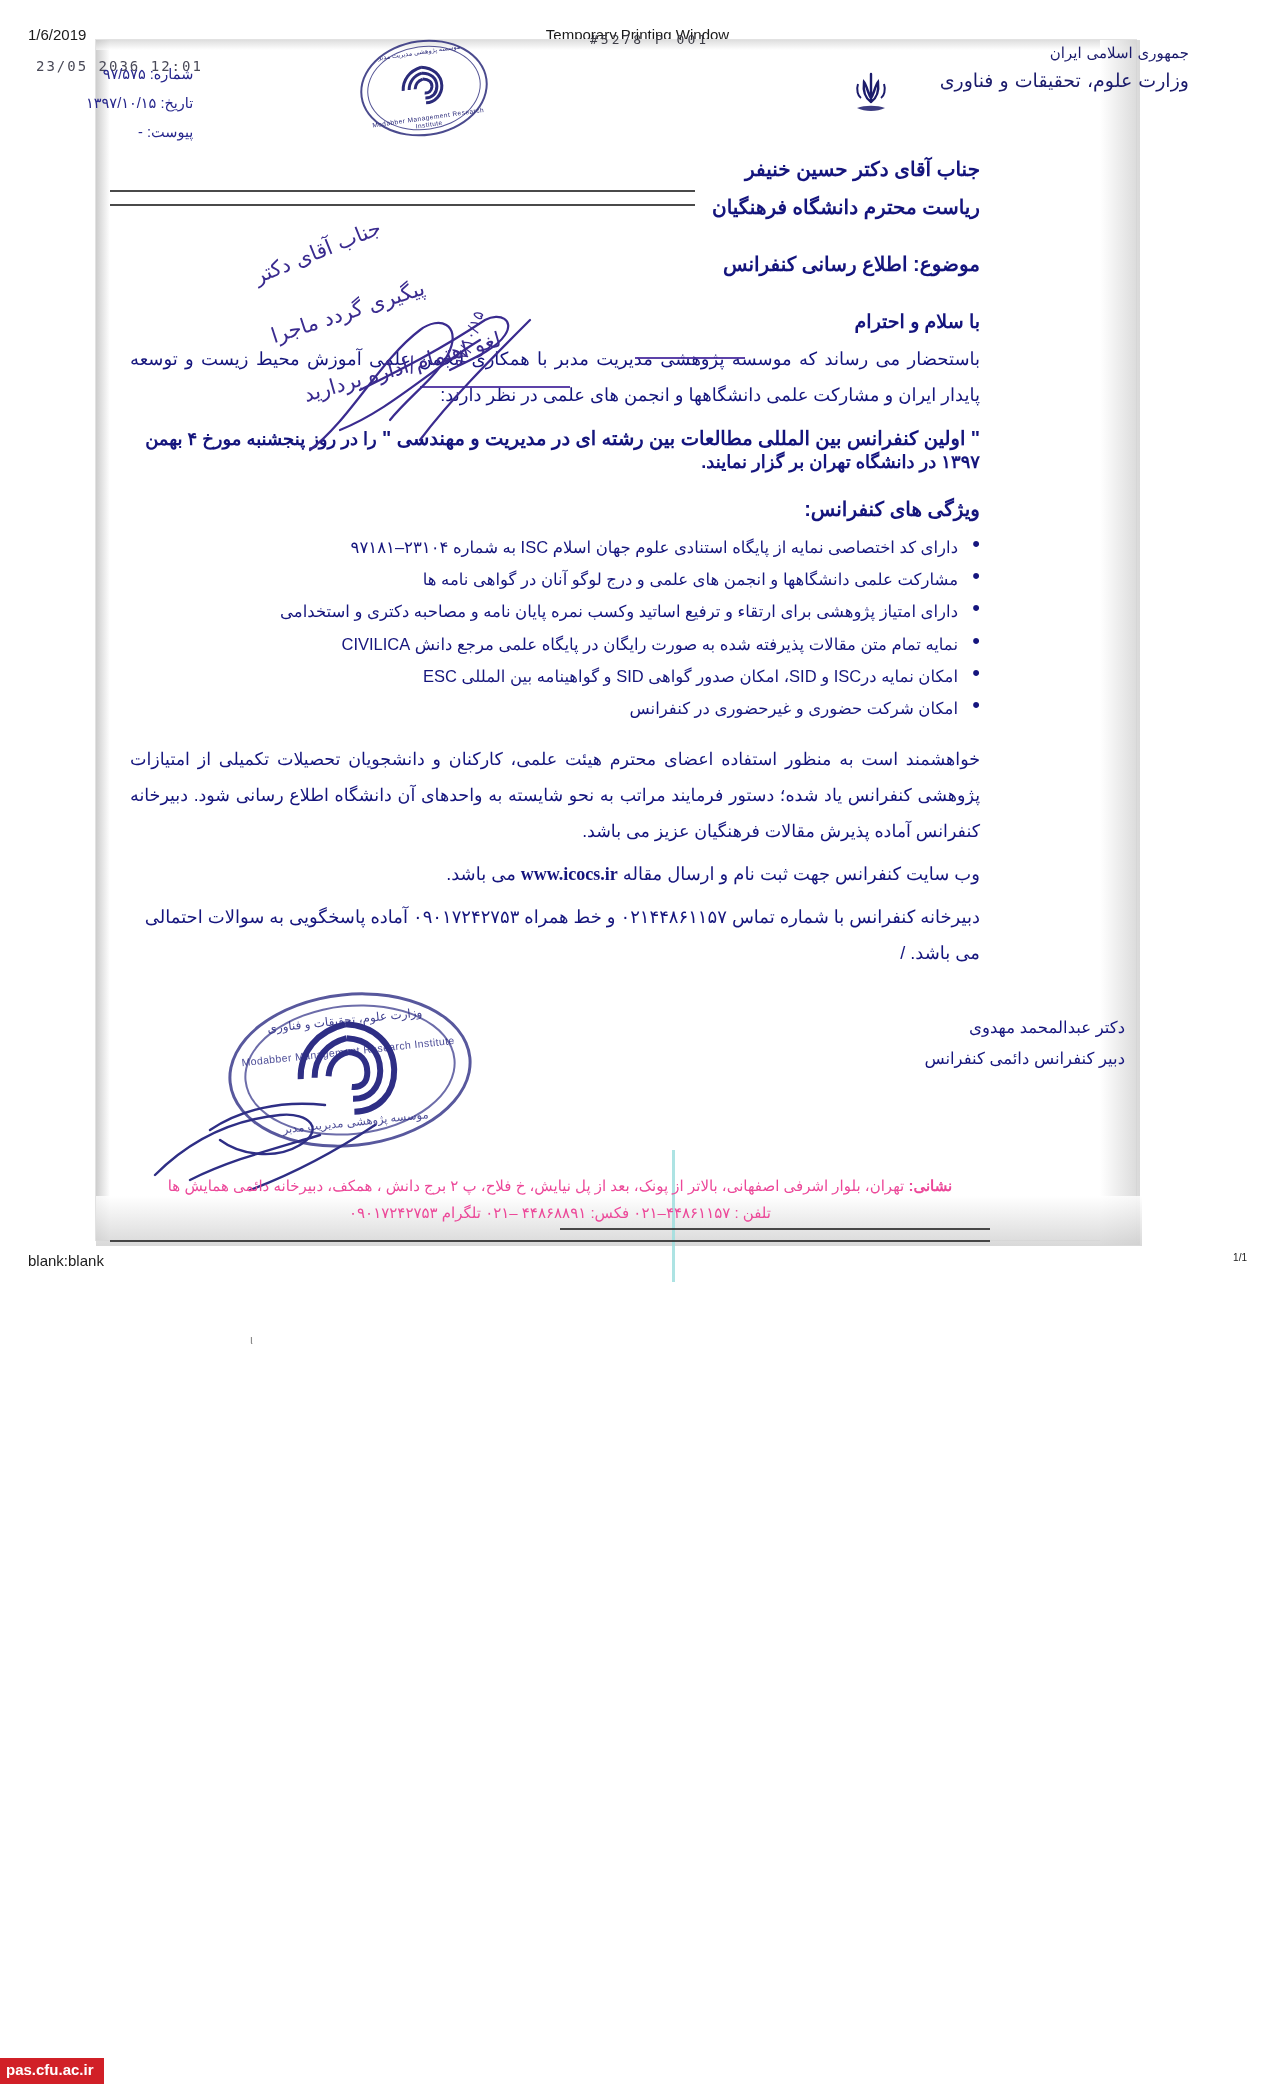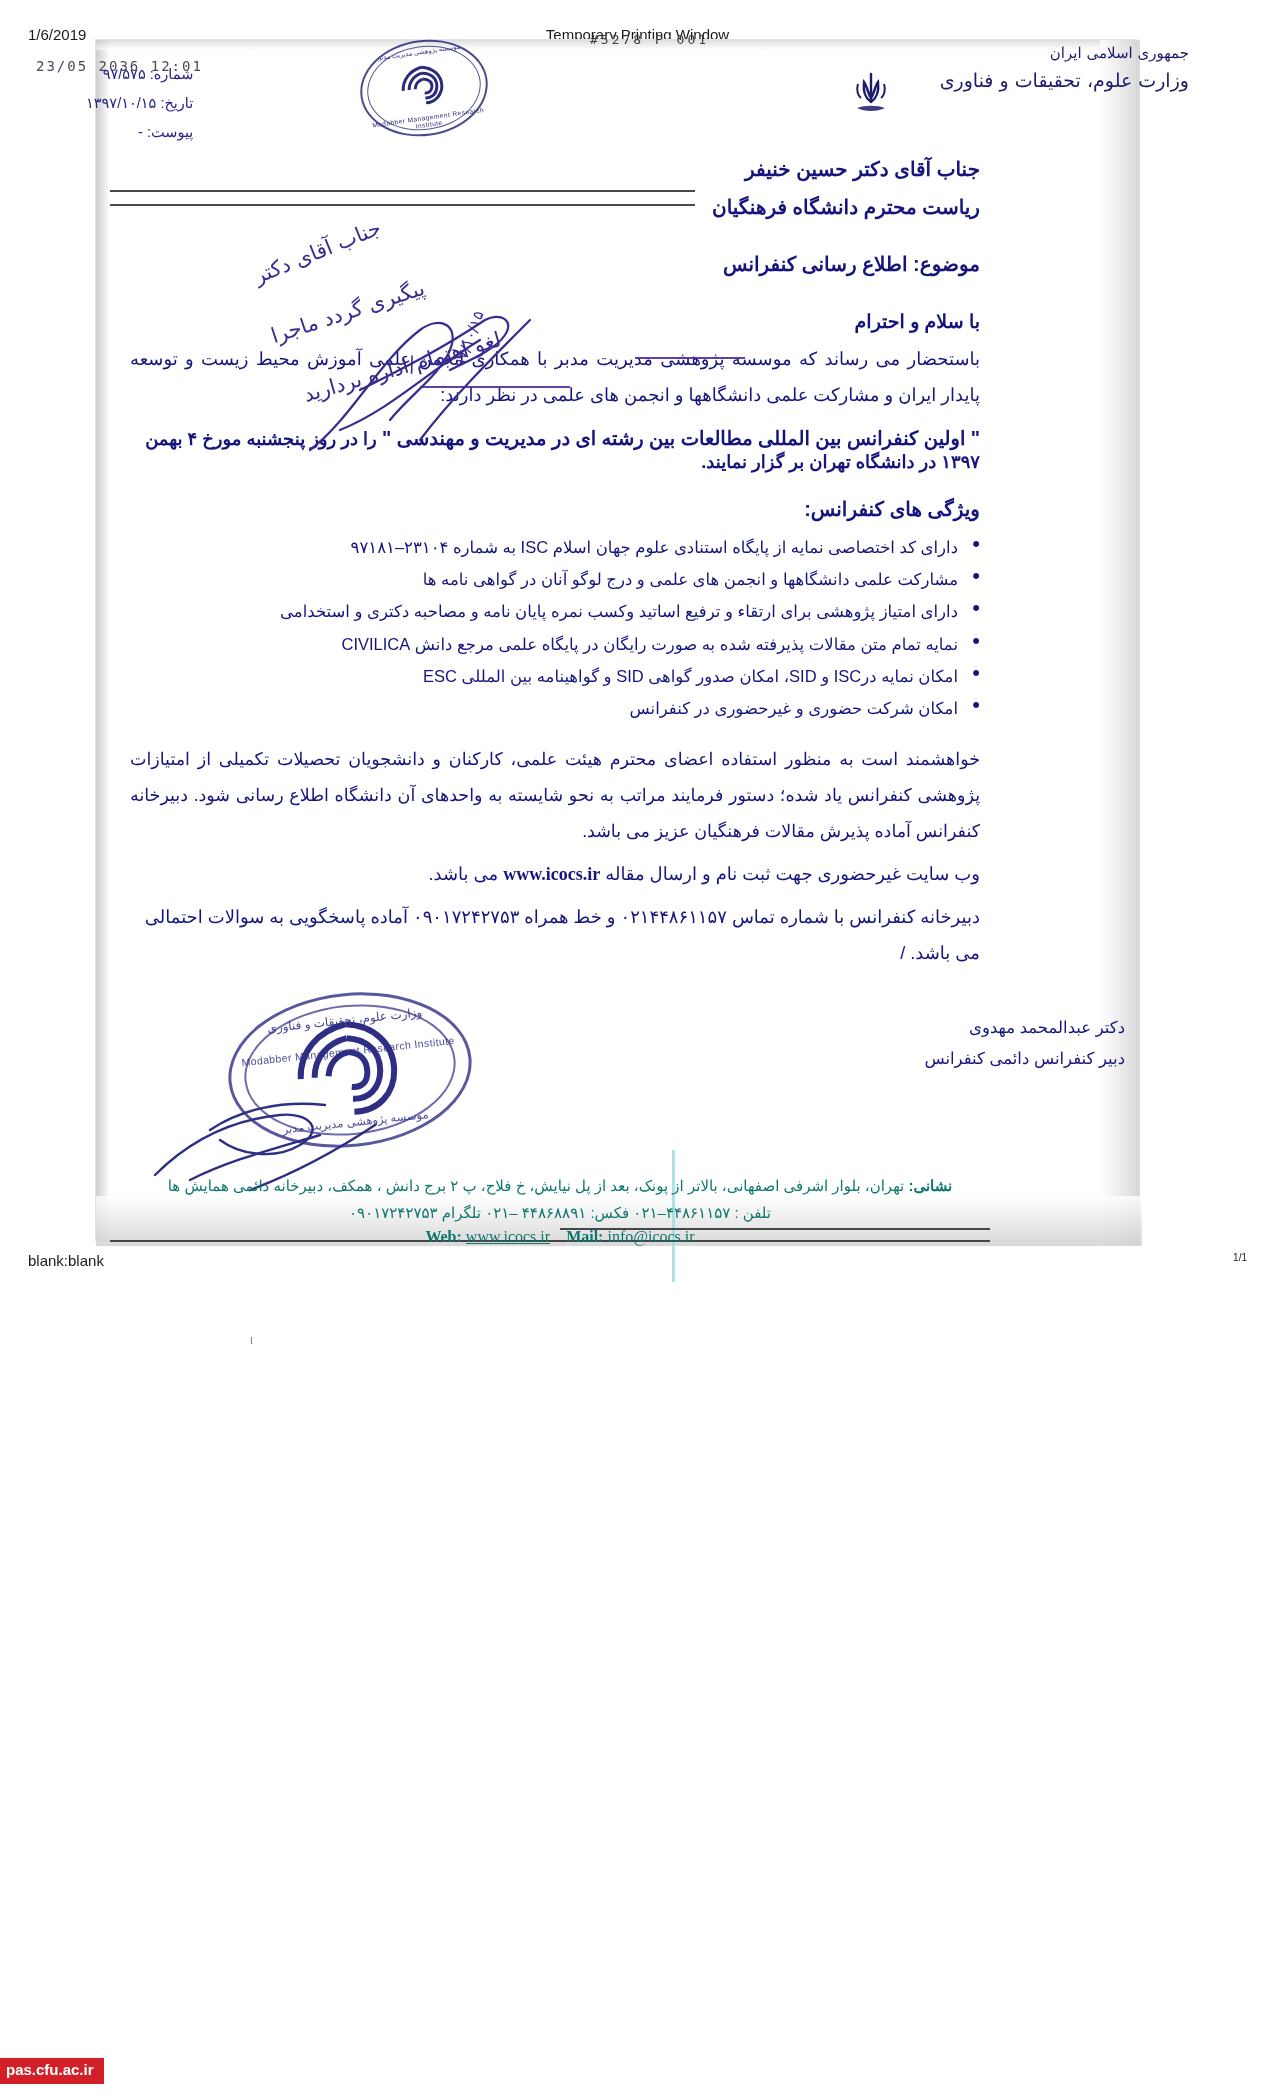--- a/index.html
+++ b/index.html
@@ -74,21 +74,21 @@
   
   .stamp-bot{position:absolute;left:200px;top:975px;width:300px;height:190px;transform:rotate(-6deg);}
   .stamp-bot .oval{position:absolute;left:28px;top:18px;right:28px;bottom:18px;border:3px solid #2e2e85;border-radius:50%;opacity:.8;}
   .stamp-bot .oval2{position:absolute;left:44px;top:30px;right:44px;bottom:30px;border:2px solid #2e2e85;border-radius:50%;opacity:.7;}
   .spiral-big{position:absolute;left:50%;top:52%;transform:translate(-50%,-50%);width:120px;height:120px;}
   .stamp-bot .t1{position:absolute;left:0;top:38px;width:300px;text-align:center;font-size:12px;color:#2e2e85;direction:rtl;letter-spacing:1px;opacity:.9;}
   .stamp-bot .t2{position:absolute;left:0;top:70px;width:300px;text-align:center;font-size:10.5px;color:#2e2e85;letter-spacing:.4px;opacity:.85;}
   .stamp-bot .t3{position:absolute;left:0;bottom:36px;width:300px;text-align:center;font-size:11.5px;color:#2e2e85;direction:rtl;opacity:.85;}
 
   
-  .letter-footer{position:absolute;left:130px;top:1172px;width:860px;direction:rtl;text-align:center;color:#0f766e;}
+  .letter-footer{position:absolute;left:130px;top:1172px;width:860px;direction:rtl;text-align:center;color:#ec4899;}
   .lf1{font-size:15px;line-height:1.8;}
   .lf2{font-size:15px;line-height:1.9;}
   .lf3{font-size:16px;font-family:"Liberation Serif",serif;direction:ltr;}
   .u{text-decoration:underline;}
 
   
   .hw{position:absolute;color:#3a2b8f;font-family:"DejaVu Serif",serif;}
   .hw1{left:250px;top:240px;transform:rotate(-22deg);font-size:21px;}
   .hw2{left:268px;top:300px;transform:rotate(-18deg);font-size:21px;}
   .hw3{left:300px;top:355px;transform:rotate(-16deg);font-size:21px;}
@@ -187,21 +187,21 @@
     <ul class="feats">
       <li>دارای کد اختصاصی نمایه از پایگاه استنادی علوم جهان اسلام ISC به شماره ۲۳۱۰۴–۹۷۱۸۱</li>
       <li>مشارکت علمی دانشگاهها و انجمن های علمی و درج لوگو آنان در گواهی نامه ها</li>
       <li>دارای امتیاز پژوهشی برای ارتقاء و ترفیع اساتید وکسب نمره پایان نامه و مصاحبه دکتری و استخدامی</li>
       <li>نمایه تمام متن مقالات پذیرفته شده به صورت رایگان در پایگاه علمی مرجع دانش CIVILICA</li>
       <li>امکان نمایه درISC و SID، امکان صدور گواهی SID و گواهینامه بین المللی ESC</li>
       <li>امکان شرکت حضوری و غیرحضوری در کنفرانس</li>
     </ul>
     <div class="tail">خواهشمند است به منظور استفاده اعضای محترم هیئت علمی، کارکنان و دانشجویان تحصیلات تکمیلی از امتیازات پژوهشی کنفرانس یاد شده؛ دستور فرمایند مراتب به نحو شایسته به واحدهای آن دانشگاه اطلاع رسانی شود. دبیرخانه کنفرانس آماده پذیرش مقالات فرهنگیان عزیز می باشد.</div>
     <div class="tail2">
-      <span>وب سایت غیرحضوری جهت ثبت نام و ارسال مقاله</span>
+      <span>وب سایت کنفرانس جهت ثبت نام و ارسال مقاله</span>
       <span class="site">www.icocs.ir</span>
       <span>می باشد.</span>
     </div>
     <div class="tail2">دبیرخانه کنفرانس با شماره تماس ۰۲۱۴۴۸۶۱۱۵۷ و خط همراه ۰۹۰۱۷۲۴۲۷۵۳  آماده پاسخگویی به سوالات احتمالی می باشد. /</div>
   </div>
 
   <div class="pen-line" style="left:635px;top:357px;width:110px;"></div>
   <div class="pen-line" style="left:420px;top:386px;width:150px;"></div>
 
   <div class="hw hw1">جناب آقای دکتر</div>
@@ -247,27 +247,20 @@
       <path d="M60 50 C90 30 130 20 175 25"></path>
     </g>
   </svg>
 
   <div class="letter-footer">
     <div class="lf1">
       <b>نشانی:</b>
       <span>تهران، بلوار اشرفی اصفهانی، بالاتر از پونک، بعد از پل نیایش، خ فلاح، پ ۲ برج دانش ، همکف، دبیرخانه دائمی همایش ها</span>
     </div>
     <div class="lf2">تلفن : ۴۴۸۶۱۱۵۷–۰۲۱  فکس: ۴۴۸۶۸۸۹۱ –۰۲۱  تلگرام ۰۹۰۱۷۲۴۲۷۵۳</div>
-    <div class="lf3">
-      <b>Web:</b>
-      <span class="u">www.icocs.ir</span>
-      &nbsp;&nbsp;
-      <b>Mail:</b>
-      <span>info@icocs.ir</span>
-    </div>
   </div>
 
   <div class="pencil-mark">ι</div>
 
   <div class="print-footer">
     <div class="pf-url">blank:blank</div>
     <div class="pf-page">1/1</div>
   </div>
 
   <div class="wm">

